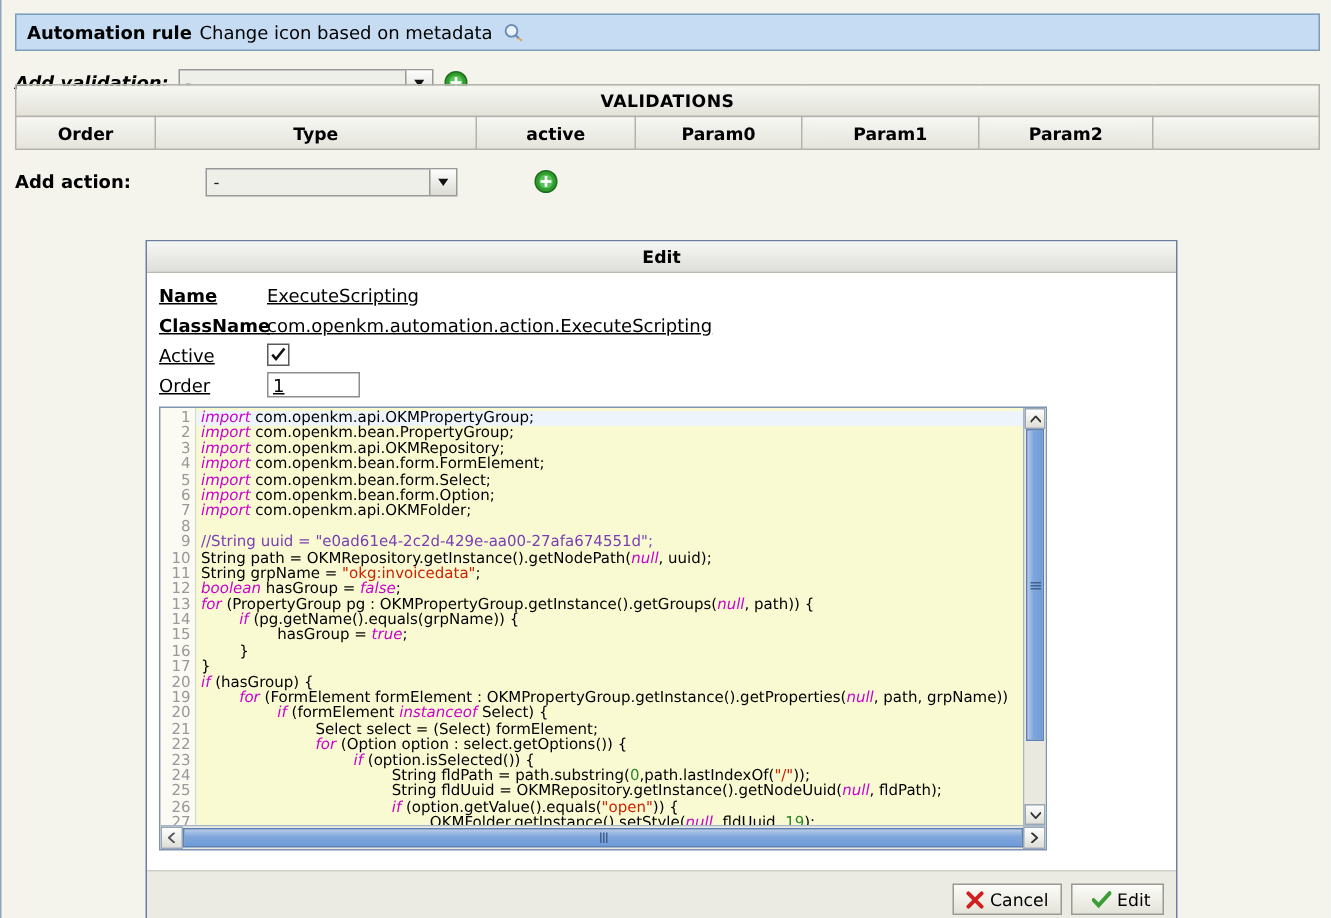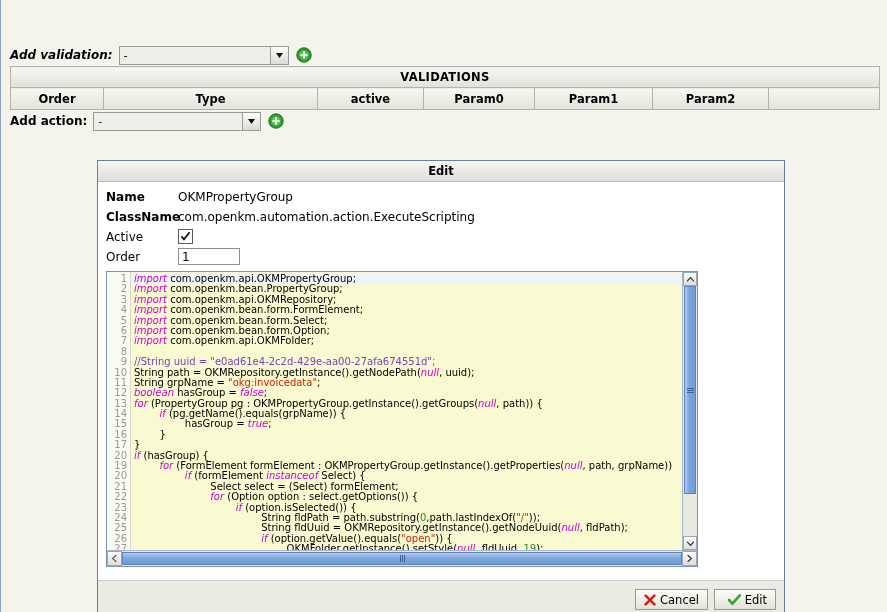--- a/index.html
+++ b/index.html
@@ -58,21 +58,21 @@
     position:absolute;left:96px;top:160px;width:688px;height:457px;
     background:#fff;border:1px solid #6b7ea0;box-sizing:border-box;
   }
   .edit-header{
     height:20px;background:linear-gradient(#f6f6f2,#dededa);
     border-bottom:1px solid #b9b9b1;
     display:flex;align-items:center;justify-content:center;
     font-weight:bold;font-size:11.5px;
   }
   .edit-body{padding:6px 8px 0 8px;position:relative;height:calc(100% - 20px);box-sizing:border-box;}
-  .frow{display:flex;align-items:center;margin-bottom:3px;min-height:17px;}
+  .frow{display:flex;align-items:center;margin-bottom:3px;min-height:17px;text-decoration:underline;}
   .fname{width:72px;flex:0 0 72px;font-size:12px;}
   .fname.b{font-weight:bold;}
   .fval{font-size:12px;}
   .chk{
     width:13px;height:13px;border:1px solid #5a5a5a;background:#fff;
     display:inline-flex;align-items:center;justify-content:center;
   }
   .params{font-weight:bold;font-size:12px;margin:5px 0 4px 0;}
   .order-input{
     width:62px;height:17px;border:1px solid #8e8e8e;background:#fff;
@@ -157,20 +157,31 @@
   .ed-bottom-strip{
     position:absolute;left:0;right:0;bottom:0;height:36px;background:#ebebe3;
     border-top:1px solid #cfcfc7;
   }
 </style>
 </head>
 <body>
 
 <div class="page">
 
+  <div class="rule-bar">
+    <span class="lbl">Automation rule</span>
+    <span class="val">Change icon based on metadata</span>
+    <span class="mag-icon">
+      <svg width="14" height="14" viewBox="0 0 14 14">
+        <circle cx="6" cy="5.6" r="3.9" fill="#eaf3fb" stroke="#6e8fb5" stroke-width="1.3"></circle>
+        <line x1="8.7" y1="8.5" x2="11" y2="10.8" stroke="#6e8fb5" stroke-width="1.6"></line>
+        <path d="M9.2 9.6 L12.6 12.9 L13.2 11.3 Z" fill="#e8a33d"></path>
+      </svg>
+    </span>
+  </div>
 
   <div class="addrow" style="top:43px;font-style:italic;">
     <span class="lbl">Add validation:</span>
     <div class="sel">
       <span>-</span>
       <span class="arrow-box">
         <svg width="7" height="5" viewBox="0 0 7 5">
             <path d="M0 0 L7 0 L3.5 5 Z" fill="#111"></path>
           </svg>
       </span>
@@ -178,38 +189,38 @@
     <span class="plus">
       <svg width="16" height="16" viewBox="0 0 16 16">
         <circle cx="8" cy="8" r="7.2" fill="#2f9e2f" stroke="#1d6e1d" stroke-width="1"></circle>
         <circle cx="8" cy="8" r="4.6" fill="#57c257"></circle>
         <rect x="7.1" y="4.4" width="1.8" height="7.2" fill="#fff"></rect>
         <rect x="4.4" y="7.1" width="7.2" height="1.8" fill="#fff"></rect>
       </svg>
     </span>
   </div>
 
-  <table class="vtable" style="top:66px;border-radius:12px;">
+  <table class="vtable" style="top:56px;border-radius:12px;">
     <tbody>
         <tr>
       <td class="vtitle" colspan="7">VALIDATIONS</td>
     </tr>
     <tr>
       <th class="vhead" style="width:92px">Order</th>
       <th class="vhead" style="width:213px">Type</th>
       <th class="vhead" style="width:105px">active</th>
       <th class="vhead" style="width:110px">Param0</th>
       <th class="vhead" style="width:117px">Param1</th>
       <th class="vhead" style="width:115px">Param2</th>
       <th class="vhead"></th>
     </tr>
   </tbody>
     </table>
 
-  <div class="addrow" style="top:109px;">
+  <div class="addrow" style="top:109px;gap:44px;">
     <span class="lbl">Add action:</span>
     <div class="sel small">
       <span>-</span>
       <span class="arrow-box">
         <svg width="7" height="5" viewBox="0 0 7 5">
             <path d="M0 0 L7 0 L3.5 5 Z" fill="#111"></path>
           </svg>
       </span>
     </div>
     <span class="plus">
@@ -221,21 +232,21 @@
       </svg>
     </span>
   </div>
 
   <div class="edit-panel">
     <div class="edit-header">Edit</div>
     <div class="edit-body">
 
       <div class="frow">
         <span class="fname b">Name</span>
-        <span class="fval">OKMPropertyGroup</span>
+        <span class="fval">ExecuteScripting</span>
       </div>
 
       <div class="frow">
         <span class="fname b">ClassName</span>
         <span class="fval">com.openkm.automation.action.ExecuteScripting</span>
       </div>
 
       <div class="frow">
         <span class="fname">Active</span>
         <span class="chk">

